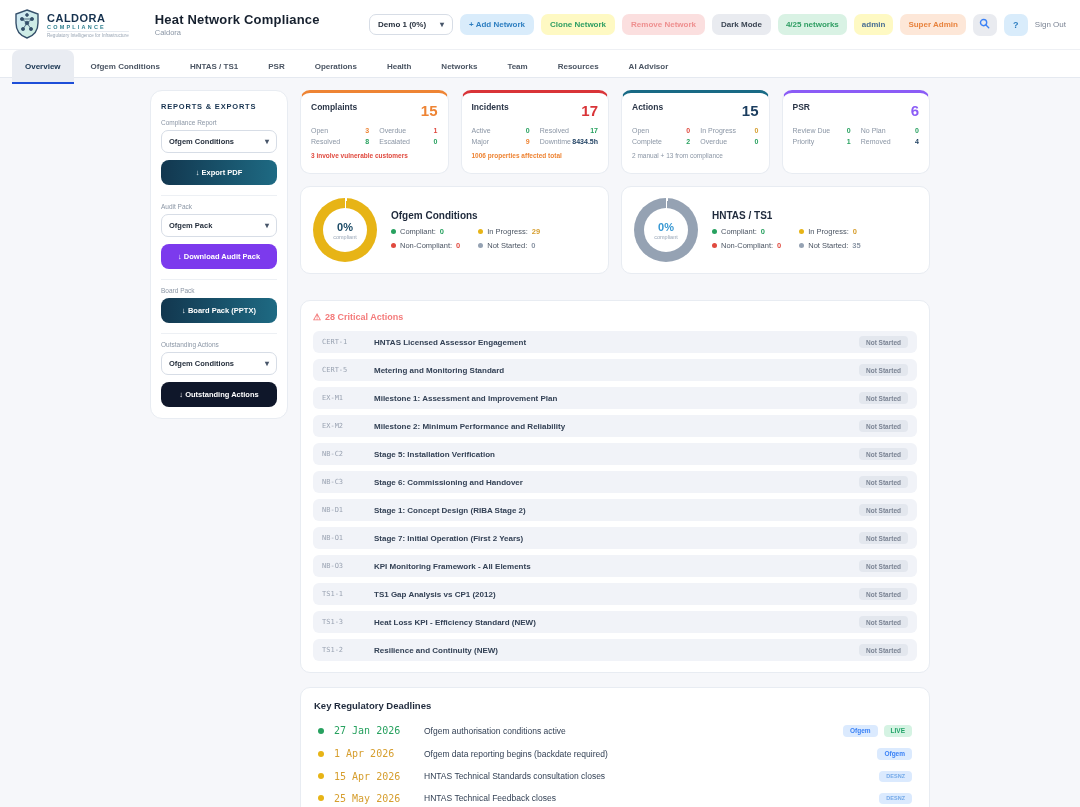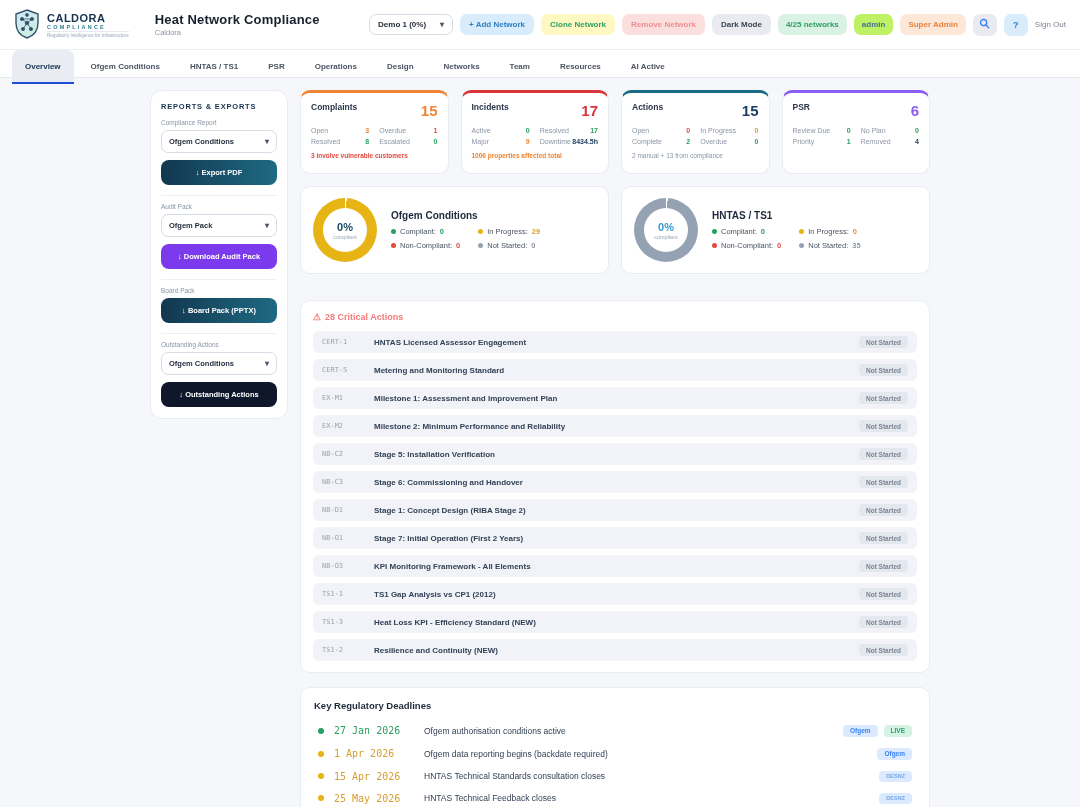--- a/index.html
+++ b/index.html
@@ -35,21 +35,21 @@
   .hbtn {
     border:none; border-radius:7px; padding:6px 9px; font-size:8px; font-weight:700;
     cursor:pointer; font-family:inherit; white-space:nowrap;
   }
   .hbtn.add { background:#d9ecfb; color:#2f7fc1; }
   .hbtn.clone { background:#fef9c3; color:#2f9e63; }
   .hbtn.remove { background:#fbdfdf; color:#ee8f8f; }
   .hbtn.dark { background:#e9ebf0; color:#3c4654; }
   .pill { border-radius:7px; padding:6px 8px; font-size:8px; font-weight:700; white-space:nowrap; }
   .pill.networks { background:#d9f2e4; color:#2f9e63; }
-  .pill.user { background:#bef264; color:#4a6f94; }
+  .pill.user { background:#fef9c3; color:#4a6f94; }
   .pill.role { background:#fde7d8; color:#e8833e; }
   .icon-btn {
     width:24px; height:22px; border-radius:7px; border:none; cursor:pointer;
     display:flex; align-items:center; justify-content:center; background:#e9ebf0;
   }
   .icon-btn.help { background:#d9ecfb; color:#2f7fc1; font-weight:800; font-size:9px; }
   .signout { font-size:8px; color:#7b8494; cursor:pointer; }
 
   
   .tabs {
@@ -238,25 +238,25 @@
     <span class="signout">Sign Out</span>
   </div>
 </div>
 
 <div class="tabs">
   <div class="tab active">Overview</div>
   <div class="tab">Ofgem Conditions</div>
   <div class="tab">HNTAS / TS1</div>
   <div class="tab">PSR</div>
   <div class="tab">Operations</div>
-  <div class="tab">Design</div>
+  <div class="tab">Health</div>
   <div class="tab">Networks</div>
   <div class="tab">Team</div>
   <div class="tab">Resources</div>
-  <div class="tab">AI Active</div>
+  <div class="tab">AI Advisor</div>
 </div>
 
 <div class="content">
 
   <div class="sidebar">
     <div class="sb-heading">REPORTS &amp; EXPORTS</div>
 
     <div class="sb-label">Compliance Report</div>
     <div class="sb-select">
       <span>Ofgem Conditions</span>

